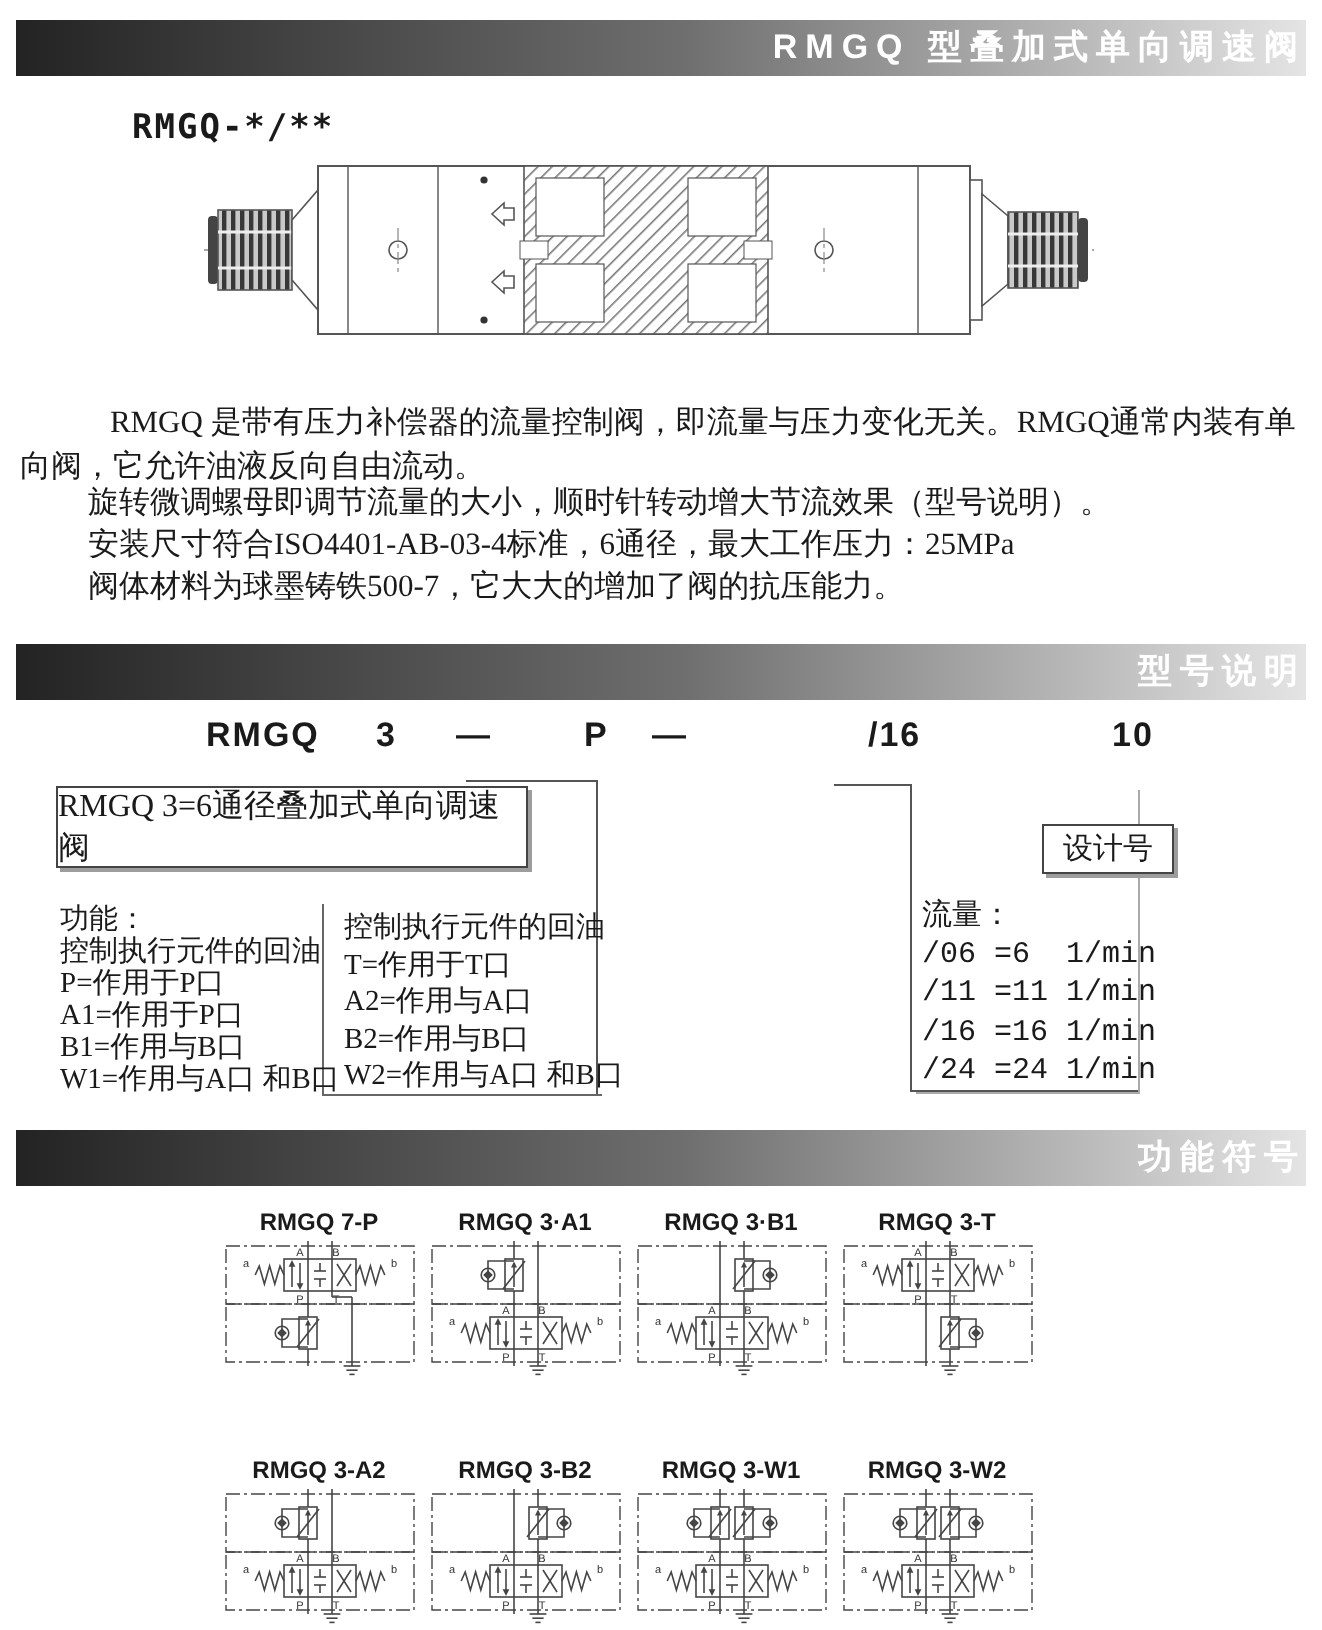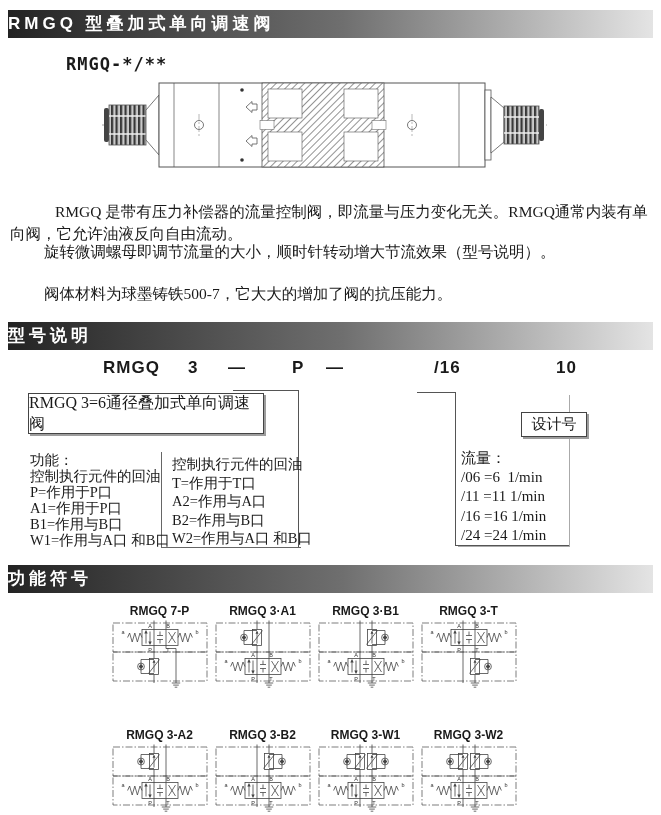--- a/index.html
+++ b/index.html
@@ -1,21 +1,21 @@
 <!DOCTYPE html>
 <html><head>
 <meta charset="utf-8">
 <style>
   html,body{margin:0;padding:0;background:#fff}
   #page{position:relative;width:661px;height:815px;background:#fff;overflow:hidden;
         font-family:"Liberation Serif",serif;color:#1a1a1a}
   .bar{position:absolute;left:8px;width:645px;height:28px;
        background:linear-gradient(90deg,#232323 0%,#6f6f6f 52%,#e4e4e4 100%);
        color:#fff;font:bold 17px/28px "Liberation Sans",sans-serif;
-       text-align:left;letter-spacing:4px}
+       text-align:right;letter-spacing:4px}
   .drawlabel{position:absolute;left:66px;top:54px;
        font:bold 17px "DejaVu Sans Mono",monospace;letter-spacing:1px}
   .para{position:absolute;font-size:15.5px;line-height:21.5px}
   #para-0{left:10px;top:201px;width:644px;text-indent:2.9em}
   #para-1{left:44px;top:241px}
   #para-2{left:44px;top:262px}
   #para-3{left:44px;top:283px}
   #model-row{position:absolute;left:0;top:358px;width:540px;height:26px}
   .codepart{position:absolute;top:0;font:bold 17px "Liberation Sans",sans-serif;letter-spacing:1px}
   .lbox{position:absolute;border:1px solid #444;box-shadow:2px 2px 0 #9d9d9d;background:#fff;
@@ -24,21 +24,21 @@
   #design-box{left:521px;top:412px;width:64px;height:23px;font-size:15px}
   .conn{position:absolute}
   #conn-p{left:233px;top:390px;width:65px;height:157px;border-top:1px solid #555;border-right:1px solid #555}
   #conn-16{left:417px;top:392px;width:38px;height:6px;border-top:1px solid #555}
   #flow-frame{left:455px;top:392px;width:113px;height:153px;border-left:1px solid #555;border-bottom:1px solid #555;box-shadow:2px 2px 0 -1px #aaa}
   #col-divider{left:161px;top:452px;width:1px;height:96px;border-left:1px solid #666}
   #col-underline{left:161px;top:547px;width:140px;height:2px;border-top:1px solid #666}
   .col{position:absolute;white-space:pre}
   #func-col-1{left:30px;top:452px;font-size:14.5px;line-height:16px}
   #func-col-2{left:172px;top:455px;font-size:14.5px;line-height:18.5px}
-  #flow-col{left:461px;top:449px;font-family:Liberation Serif, serif;font-size:15px;line-height:19.2px}
+  #flow-col{left:461px;top:449px;font-family:Liberation Mono, monospace;font-size:15px;line-height:19.2px}
   #symbols{position:absolute;left:108px;top:604px;width:412px;display:grid;
            grid-template-columns:repeat(4,1fr);row-gap:28px}
   .cell{display:flex;flex-direction:column;align-items:center}
   .sym-label{font:bold 12px "Liberation Sans",sans-serif;height:14px;margin-bottom:2px;text-align:center}
   svg.sym line,svg.sym path,svg.sym rect,svg.sym circle{stroke:#454545;stroke-width:.8;fill:none}
   svg.sym .dd{stroke-dasharray:7 2 1.5 2;stroke-width:.7}
   svg.sym .f{fill:#454545;stroke:none}
   svg.sym text{font:5.5px "Liberation Sans",sans-serif;fill:#333;stroke:none;text-anchor:middle}
   #drawing{position:absolute;left:102px;top:80px}
 </style>
@@ -90,20 +90,21 @@
     <rect x="383" y="10" width="6" height="70" fill="#fff" stroke="#555" stroke-width="0.8"></rect>
     <path d="M389 17 L402 28 L402 62 L389 73 Z" fill="#fff" stroke="#555" stroke-width="0.8"></path>
     <rect x="402" y="26" width="35" height="38" fill="url(#str)" stroke="#555" stroke-width="0.8"></rect>
     <line x1="402" y1="37" x2="437" y2="37" stroke="#eee" stroke-width="1.4"></line>
     <line x1="402" y1="53" x2="437" y2="53" stroke="#eee" stroke-width="1.4"></line>
     <rect x="437" y="29" width="5" height="32" rx="2" fill="#444"></rect>
   </svg>
 
   <div class="para" id="para-0">RMGQ 是带有压力补偿器的流量控制阀，即流量与压力变化无关。RMGQ通常内装有单向阀，它允许油液反向自由流动。</div>
   <div class="para" id="para-1">旋转微调螺母即调节流量的大小，顺时针转动增大节流效果（型号说明）。</div>
+  <div class="para" id="para-2">安装尺寸符合ISO4401-AB-03-4标准，6通径，最大工作压力：25MPa</div>
   <div class="para" id="para-3">阀体材料为球墨铸铁500-7，它大大的增加了阀的抗压能力。</div>
 
   <div class="bar" style="top:322px">型号说明</div>
 
   <div id="model-row">
       <span class="codepart" style="left: 103px;">RMGQ</span>
       <span class="codepart" style="left: 188px;">3</span>
       <span class="codepart" style="left: 228px;">—</span>
       <span class="codepart" style="left: 292px;">P</span>
       <span class="codepart" style="left: 326px;">—</span>

